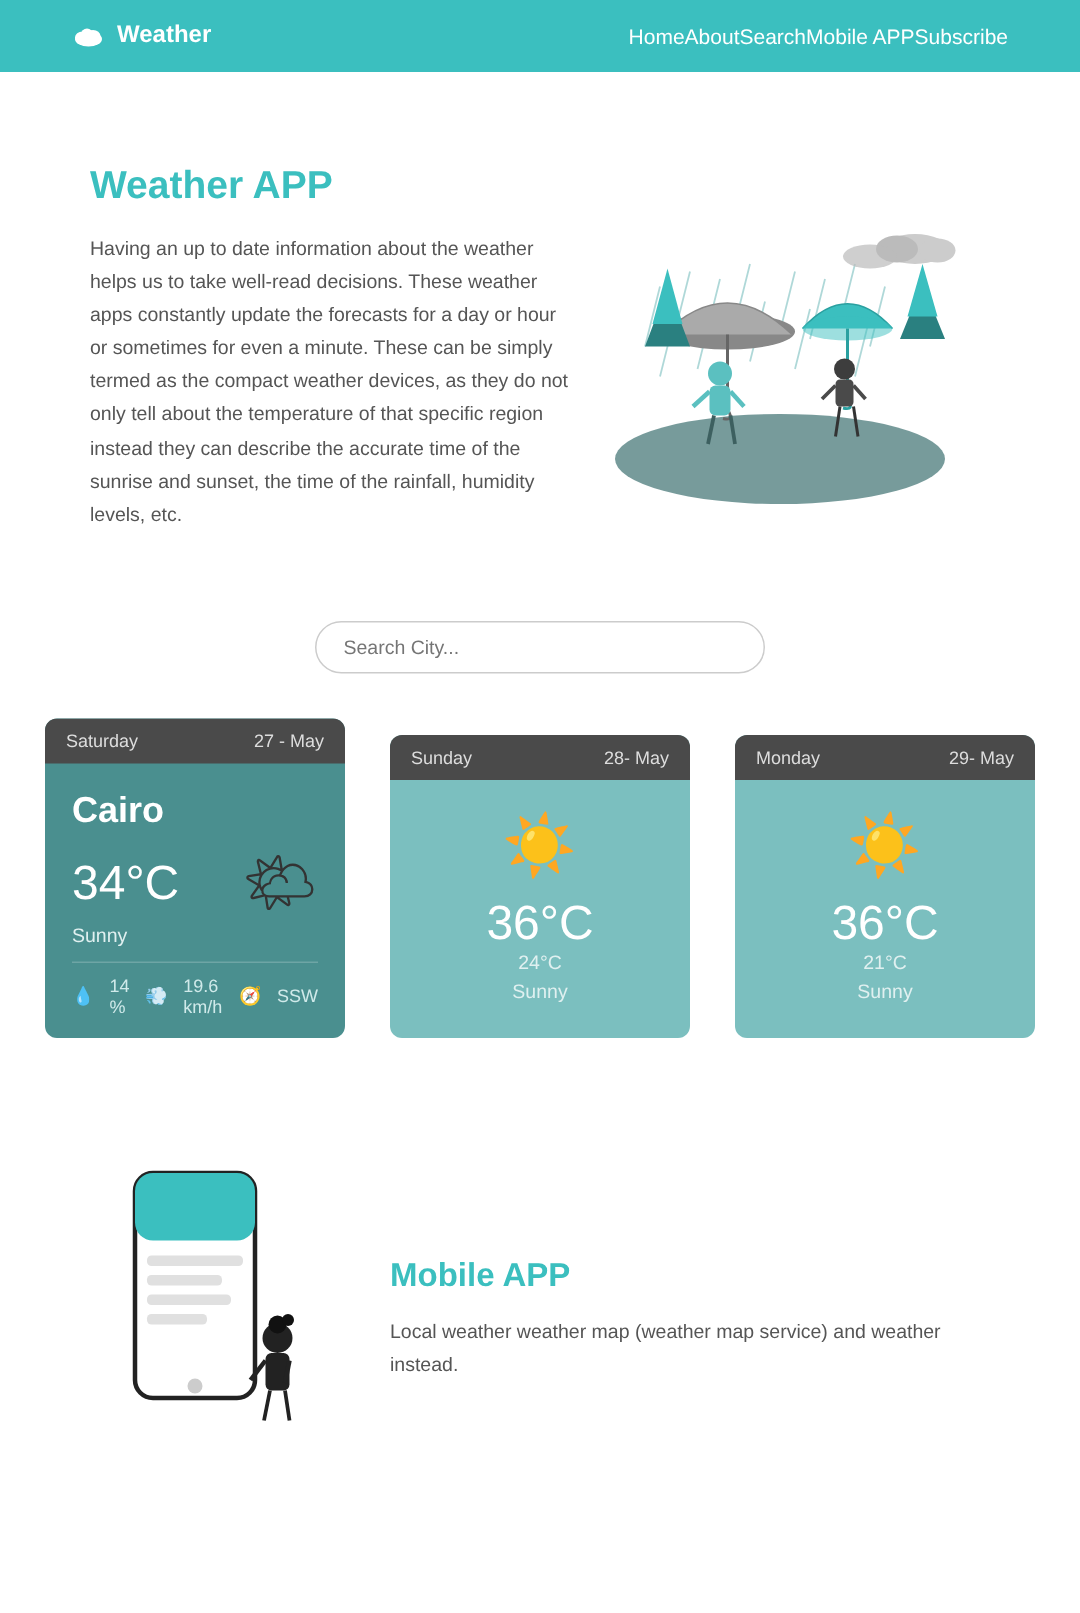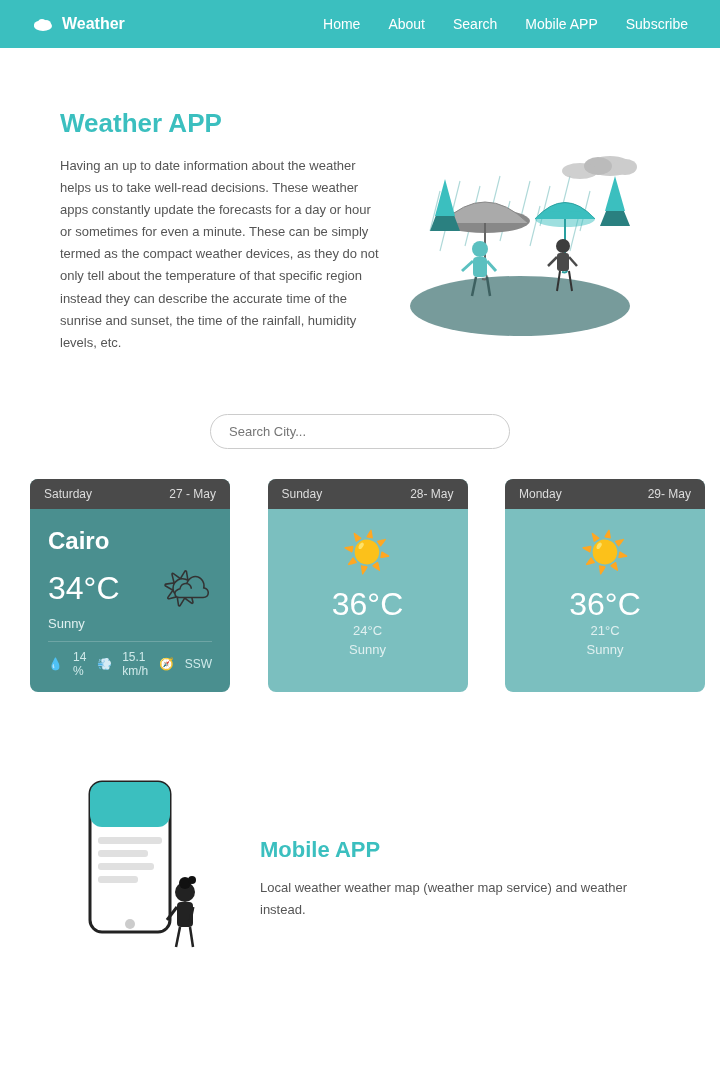--- a/index.html
+++ b/index.html
@@ -4,34 +4,33 @@
   <style>
     * { margin: 0; padding: 0; box-sizing: border-box; }
     body { font-family: 'Segoe UI', Arial, sans-serif; background: #fff; color: #333; width: 720px; }
 
     
     nav {
       background: #3bbfbf;
       display: flex;
       align-items: center;
       justify-content: space-between;
-      padding: 0 32px;
+      padding: 0 48px;
       height: 48px;
     }
     .nav-brand {
       display: flex;
       align-items: center;
       gap: 8px;
       color: #fff;
       font-size: 16px;
       font-weight: 600;
     }
     .nav-links {
       display: flex;
-      gap: 28px;
     }
     .nav-links a {
       color: #fff;
       text-decoration: none;
       font-size: 14px;
     }
 
     
     .hero {
       display: flex;
@@ -68,22 +67,23 @@
       padding: 9px 18px;
       font-size: 13px;
       outline: none;
       color: #737373;
     }
 
     
     .weather-cards {
       display: flex;
       gap: 16px;
-      padding: 0 15px 50px 30px;
-      justify-content: space-between;
+      padding: 0 30px 50px 30px;
+      justify-content: space-between;
+      align-items: flex-end;
     }
     .weather-card {
       background: #7bbfbf;
       border-radius: 8px;
       width: 200px;
       overflow: hidden;
     }
     .weather-card.main-card {
       background: #4a8f8f;
       width: 200px;
@@ -289,21 +289,21 @@
       <div class="card-city">Cairo</div>
       <div class="card-temp-row">
         <span class="card-temp">34°C</span>
         <span class="sun-icon-lg">🌤</span>
       </div>
       <div class="card-condition">Sunny</div>
       <div class="card-footer">
         <span>💧</span>
         <span>14 %</span>
         <span>💨</span>
-        <span>15.1 km/h</span>
+        <span>19.6 km/h</span>
         <span>🧭</span>
         <span>SSW</span>
       </div>
     </div>
   </div>
 
   <div class="weather-card">
     <div class="card-header">
       <span>Sunday</span>
       <span>28- May</span>

